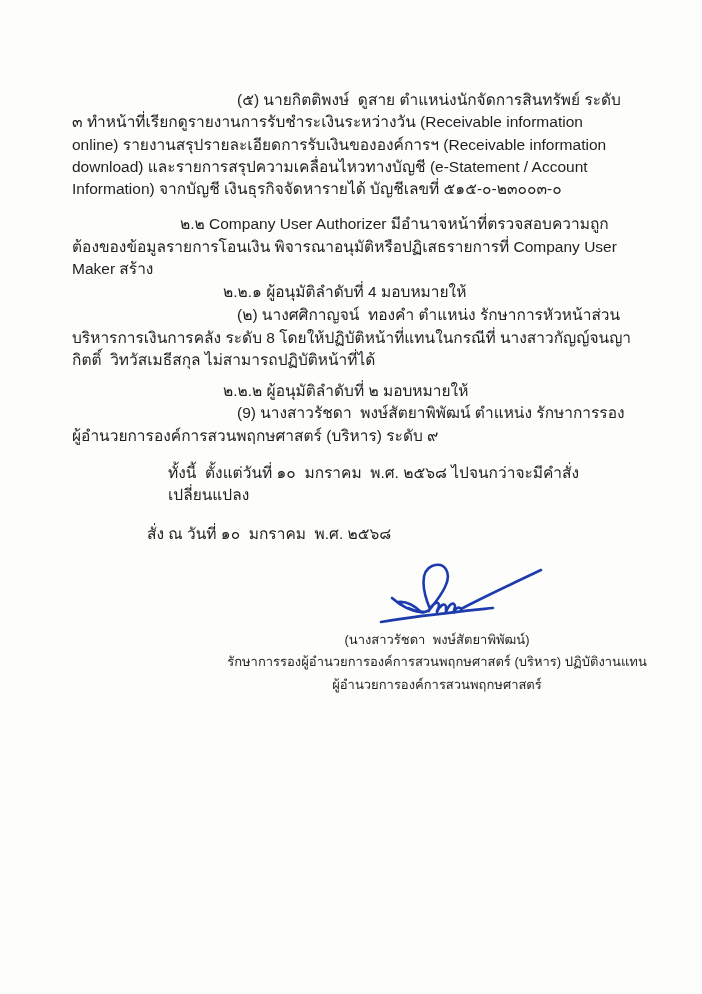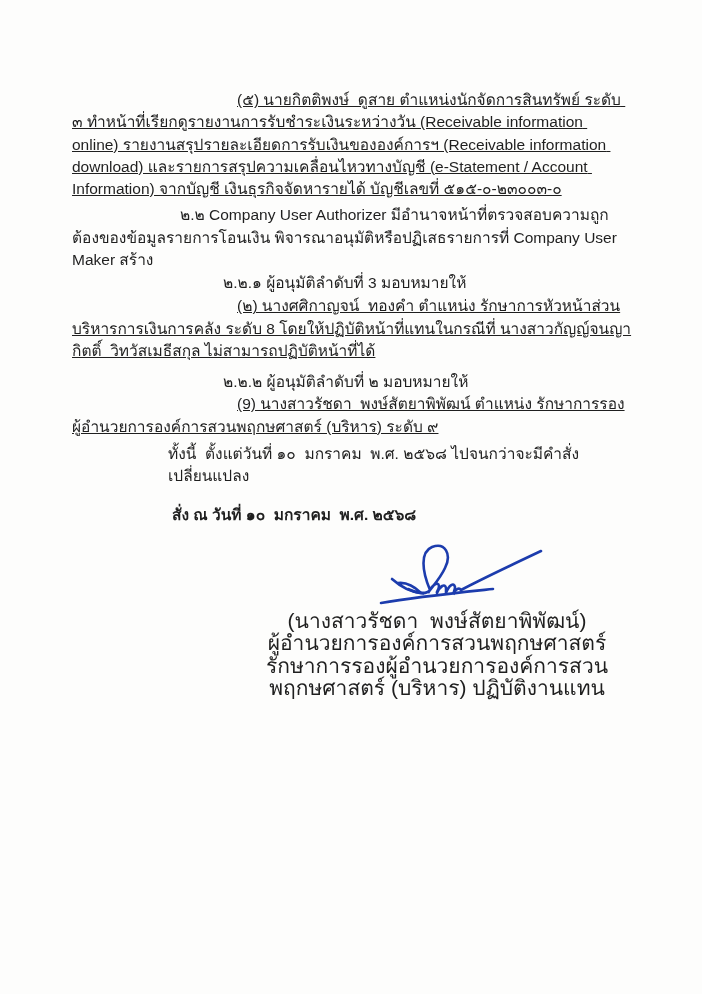--- a/index.html
+++ b/index.html
@@ -14,62 +14,62 @@
     box-sizing:border-box;
     padding:89px 70px 0 72px;
   }
   .para {
     margin:0;
     font-size:15.5px;
     line-height:22.25px;
     white-space:pre-wrap;
     text-align:left;
   }
-  .ind-a { text-indent:165px;text-decoration:underline; }   
+  .ind-a { text-indent:165px; }   
   .ind-b { text-indent:108px; }   
   .ind-c { text-indent:151px; }   
-  .gap-5  { margin-top:4px; }
+  .gap-5  { margin-top:13px; }
   .gap-1  { margin-top:1px; }
   .gap-3  { margin-top:9px; }
-  .line-effective { margin:5px 0 0 96px; }
-  .line-orderdate { margin:17px 0 0 100px;font-weight:bold; }
+  .line-effective { margin:15px 0 0 96px; }
+  .line-orderdate { margin:17px 0 0 75px; }
   .signature-block {
     width:420px;
     margin-left:155px;
     text-align:center;
   }
   .signature-ink {
     display:block;
     margin:13px 0 2px 148px;
   }
   .sig-name, .sig-title {
-    font-size:21px;
+    font-size:13px;
     line-height:22.5px;
     white-space:pre-wrap;
   }
 </style>
 </head>
 <body>
 
 <div class="page">
 
   <p class="para ind-a">(๕) นายกิตติพงษ์  ดูสาย ตำแหน่งนักจัดการสินทรัพย์ ระดับ ๓ ทำหน้าที่เรียกดูรายงานการรับชำระเงินระหว่างวัน (Receivable information online) รายงานสรุปรายละเอียดการรับเงินขององค์การฯ (Receivable information download) และรายการสรุปความเคลื่อนไหวทางบัญชี (e-Statement / Account Information) จากบัญชี เงินธุรกิจจัดหารายได้ บัญชีเลขที่ ๕๑๕-๐-๒๓๐๐๓-๐</p>
   <p class="para ind-b gap-5">๒.๒ Company User Authorizer มีอำนาจหน้าที่ตรวจสอบความถูกต้องของข้อมูลรายการโอนเงิน พิจารณาอนุมัติหรือปฏิเสธรายการที่ Company User Maker สร้าง</p>
-  <p class="para ind-c gap-1">๒.๒.๑ ผู้อนุมัติลำดับที่ 3 มอบหมายให้</p>
+  <p class="para ind-c gap-1">๒.๒.๑ ผู้อนุมัติลำดับที่ 4 มอบหมายให้</p>
   <p class="para ind-a gap-1">(๒) นางศศิกาญจน์  ทองคำ ตำแหน่ง รักษาการหัวหน้าส่วนบริหารการเงินการคลัง ระดับ 8 โดยให้ปฏิบัติหน้าที่แทนในกรณีที่ นางสาวกัญญ์จนญากิตติ์  วิทวัสเมธีสกุล ไม่สามารถปฏิบัติหน้าที่ได้</p>
   <p class="para ind-c gap-3">๒.๒.๒ ผู้อนุมัติลำดับที่ ๒ มอบหมายให้</p>
   <p class="para ind-a">(9) นางสาวรัชดา  พงษ์สัตยาพิพัฒน์ ตำแหน่ง รักษาการรองผู้อำนวยการองค์การสวนพฤกษศาสตร์ (บริหาร) ระดับ ๙</p>
 
   <p class="para line-effective">ทั้งนี้  ตั้งแต่วันที่ ๑๐  มกราคม  พ.ศ. ๒๕๖๘ ไปจนกว่าจะมีคำสั่งเปลี่ยนแปลง</p>
   <p class="para line-orderdate">สั่ง ณ วันที่ ๑๐  มกราคม  พ.ศ. ๒๕๖๘</p>
 
   <div class="signature-block">
     <svg class="signature-ink" width="175" height="68" viewBox="0 0 175 68" fill="none">
       <path stroke="#1c3cad" stroke-width="2.6" stroke-linecap="round" fill="none" d="M6,63 C40,57 80,53 118,49"></path>
       <path stroke="#1c3cad" stroke-width="2.6" stroke-linecap="round" fill="none" d="M17,39 C26,47 36,52 46,53 C39,46 31,42 23,43"></path>
       <path stroke="#1c3cad" stroke-width="2.6" stroke-linecap="round" fill="none" d="M33,49 C44,54 52,54 55,50 C47,31 45,12 57,7 C70,2 77,14 70,28 C65,39 56,48 53,53 C57,45 63,41 64,46 C64,50 61,52 62,53 C65,46 70,43 71,48 L71,53 C74,45 79,42 80,47 C80,51 78,52 79,53 C81,49 84,47 86,50 C101,42 130,28 166,11"></path>
     </svg>
     <div class="sig-name">(นางสาวรัชดา  พงษ์สัตยาพิพัฒน์)</div>
+    <div class="sig-title">รักษาการรองผู้อำนวยการองค์การสวนพฤกษศาสตร์ (บริหาร) ปฏิบัติงานแทน</div>
     <div class="sig-title">ผู้อำนวยการองค์การสวนพฤกษศาสตร์</div>
-    <div class="sig-title">รักษาการรองผู้อำนวยการองค์การสวนพฤกษศาสตร์ (บริหาร) ปฏิบัติงานแทน</div>
   </div>
 
 </div>
 
 </body></html>

